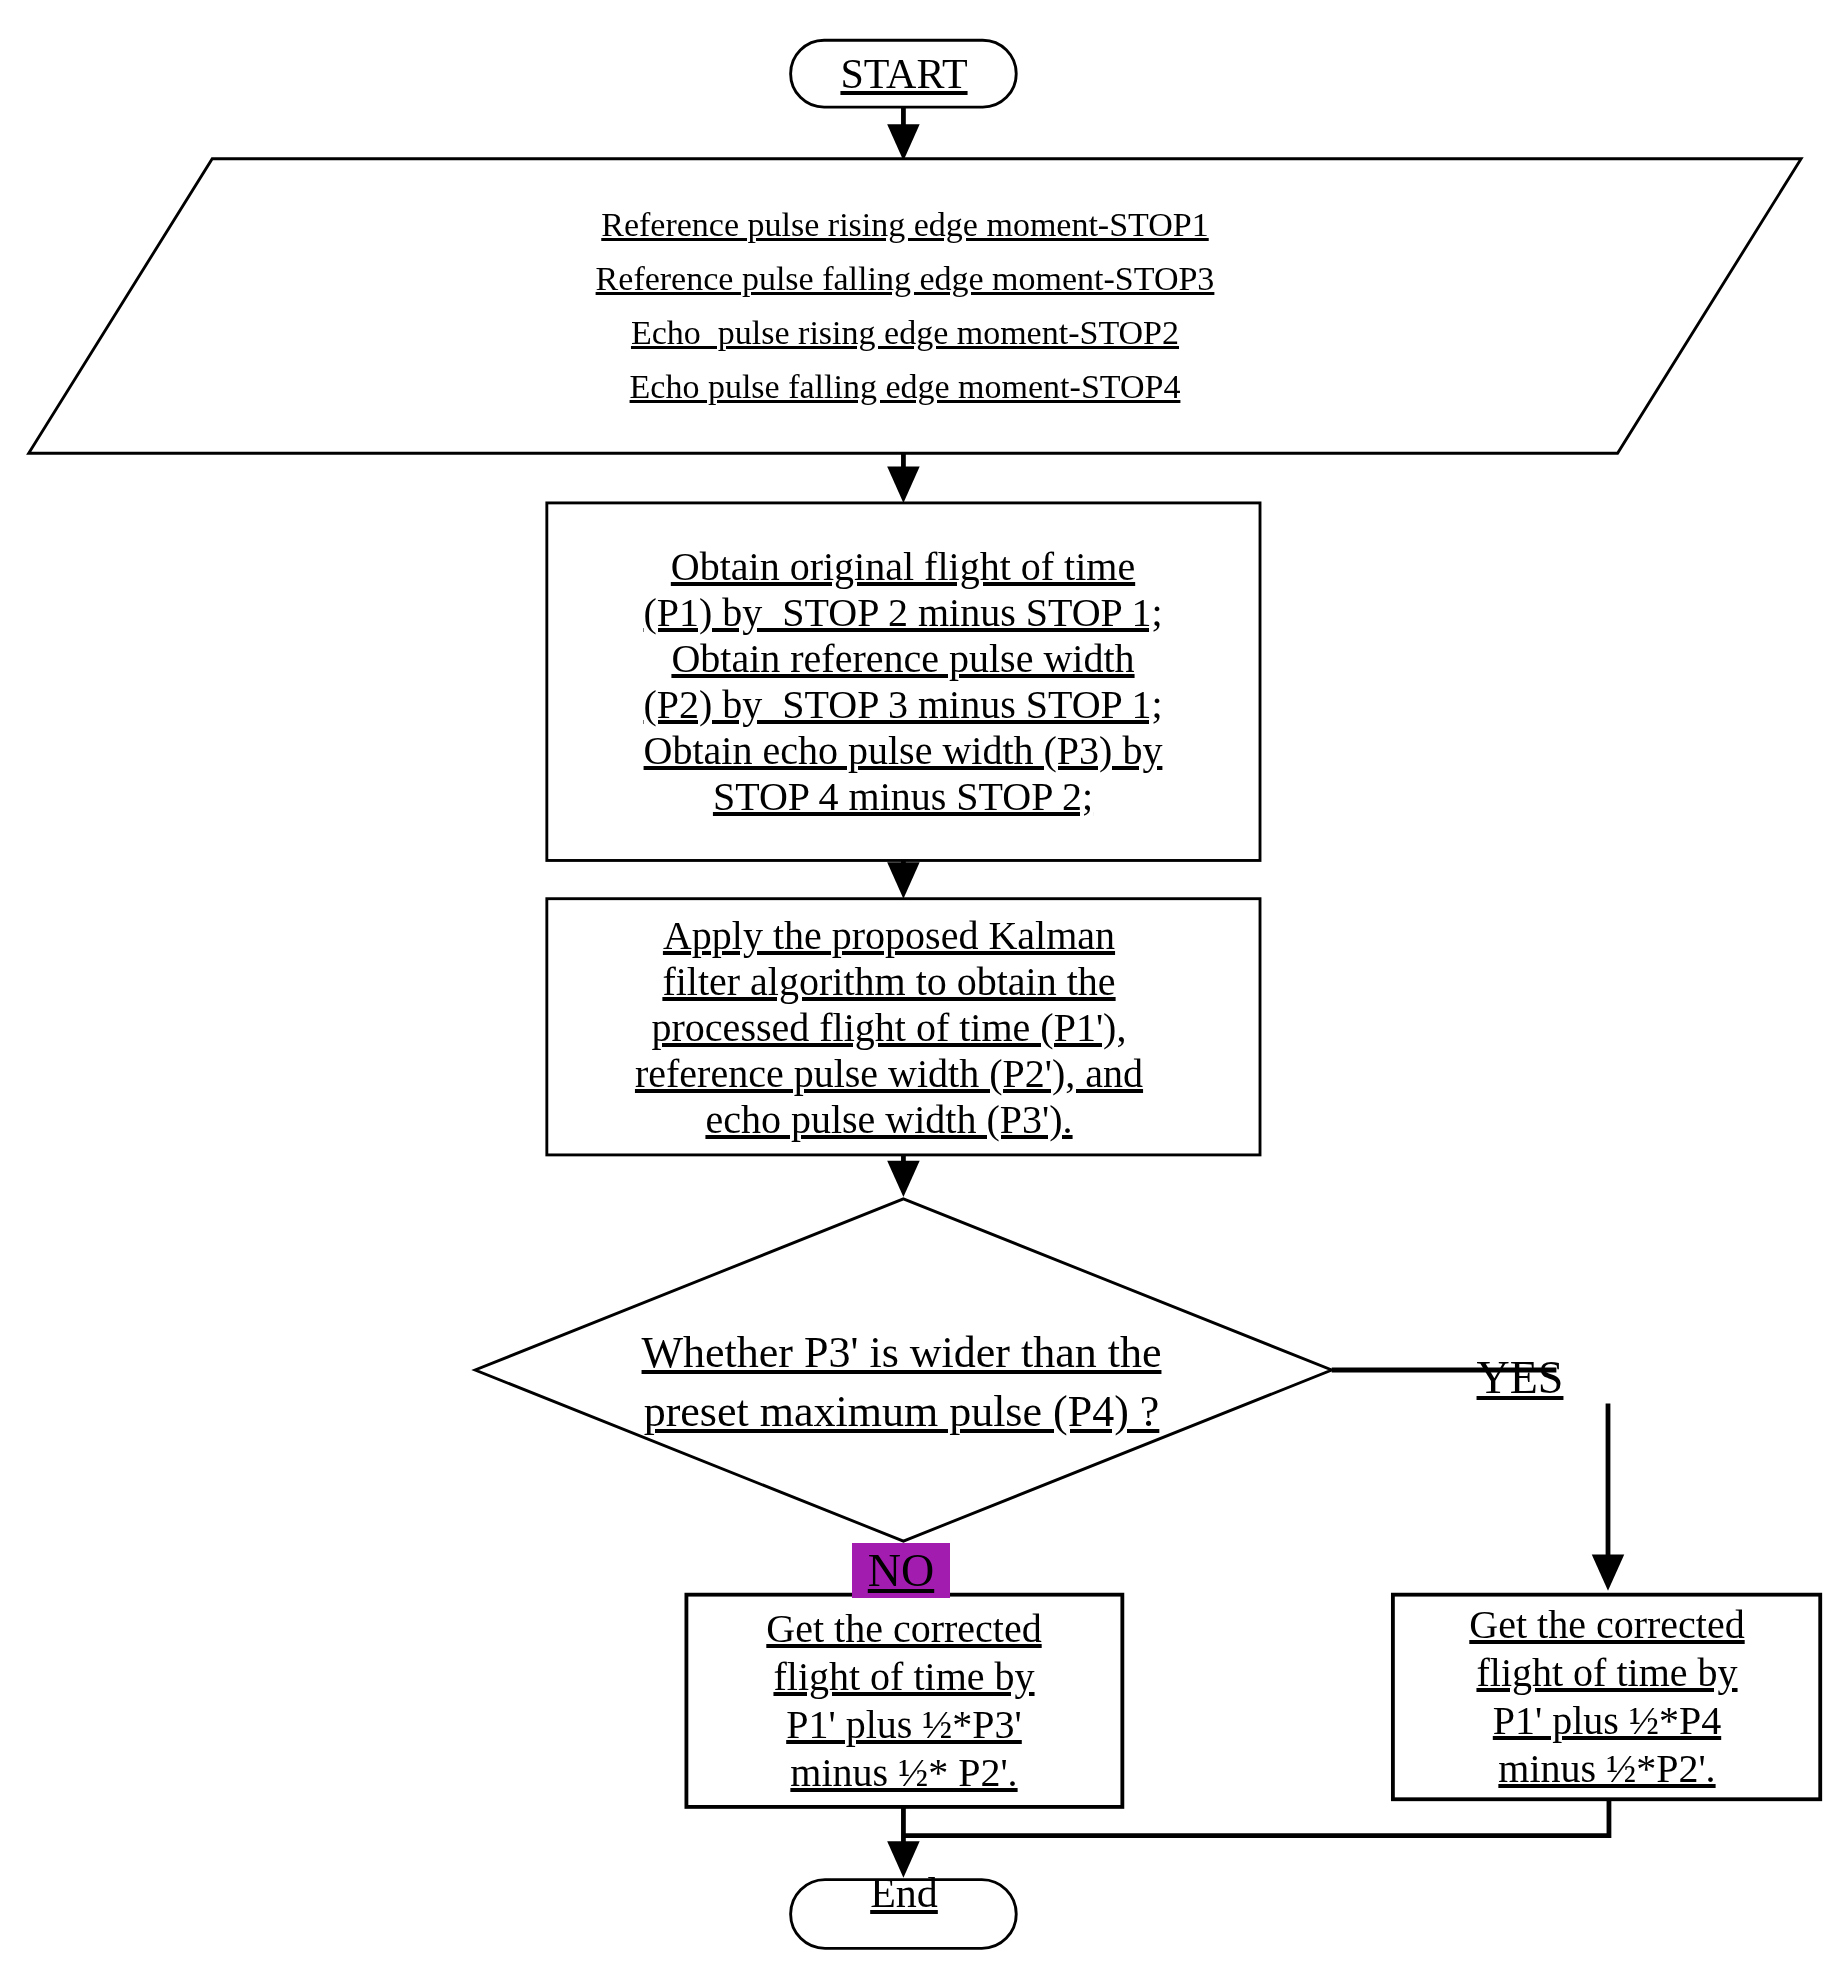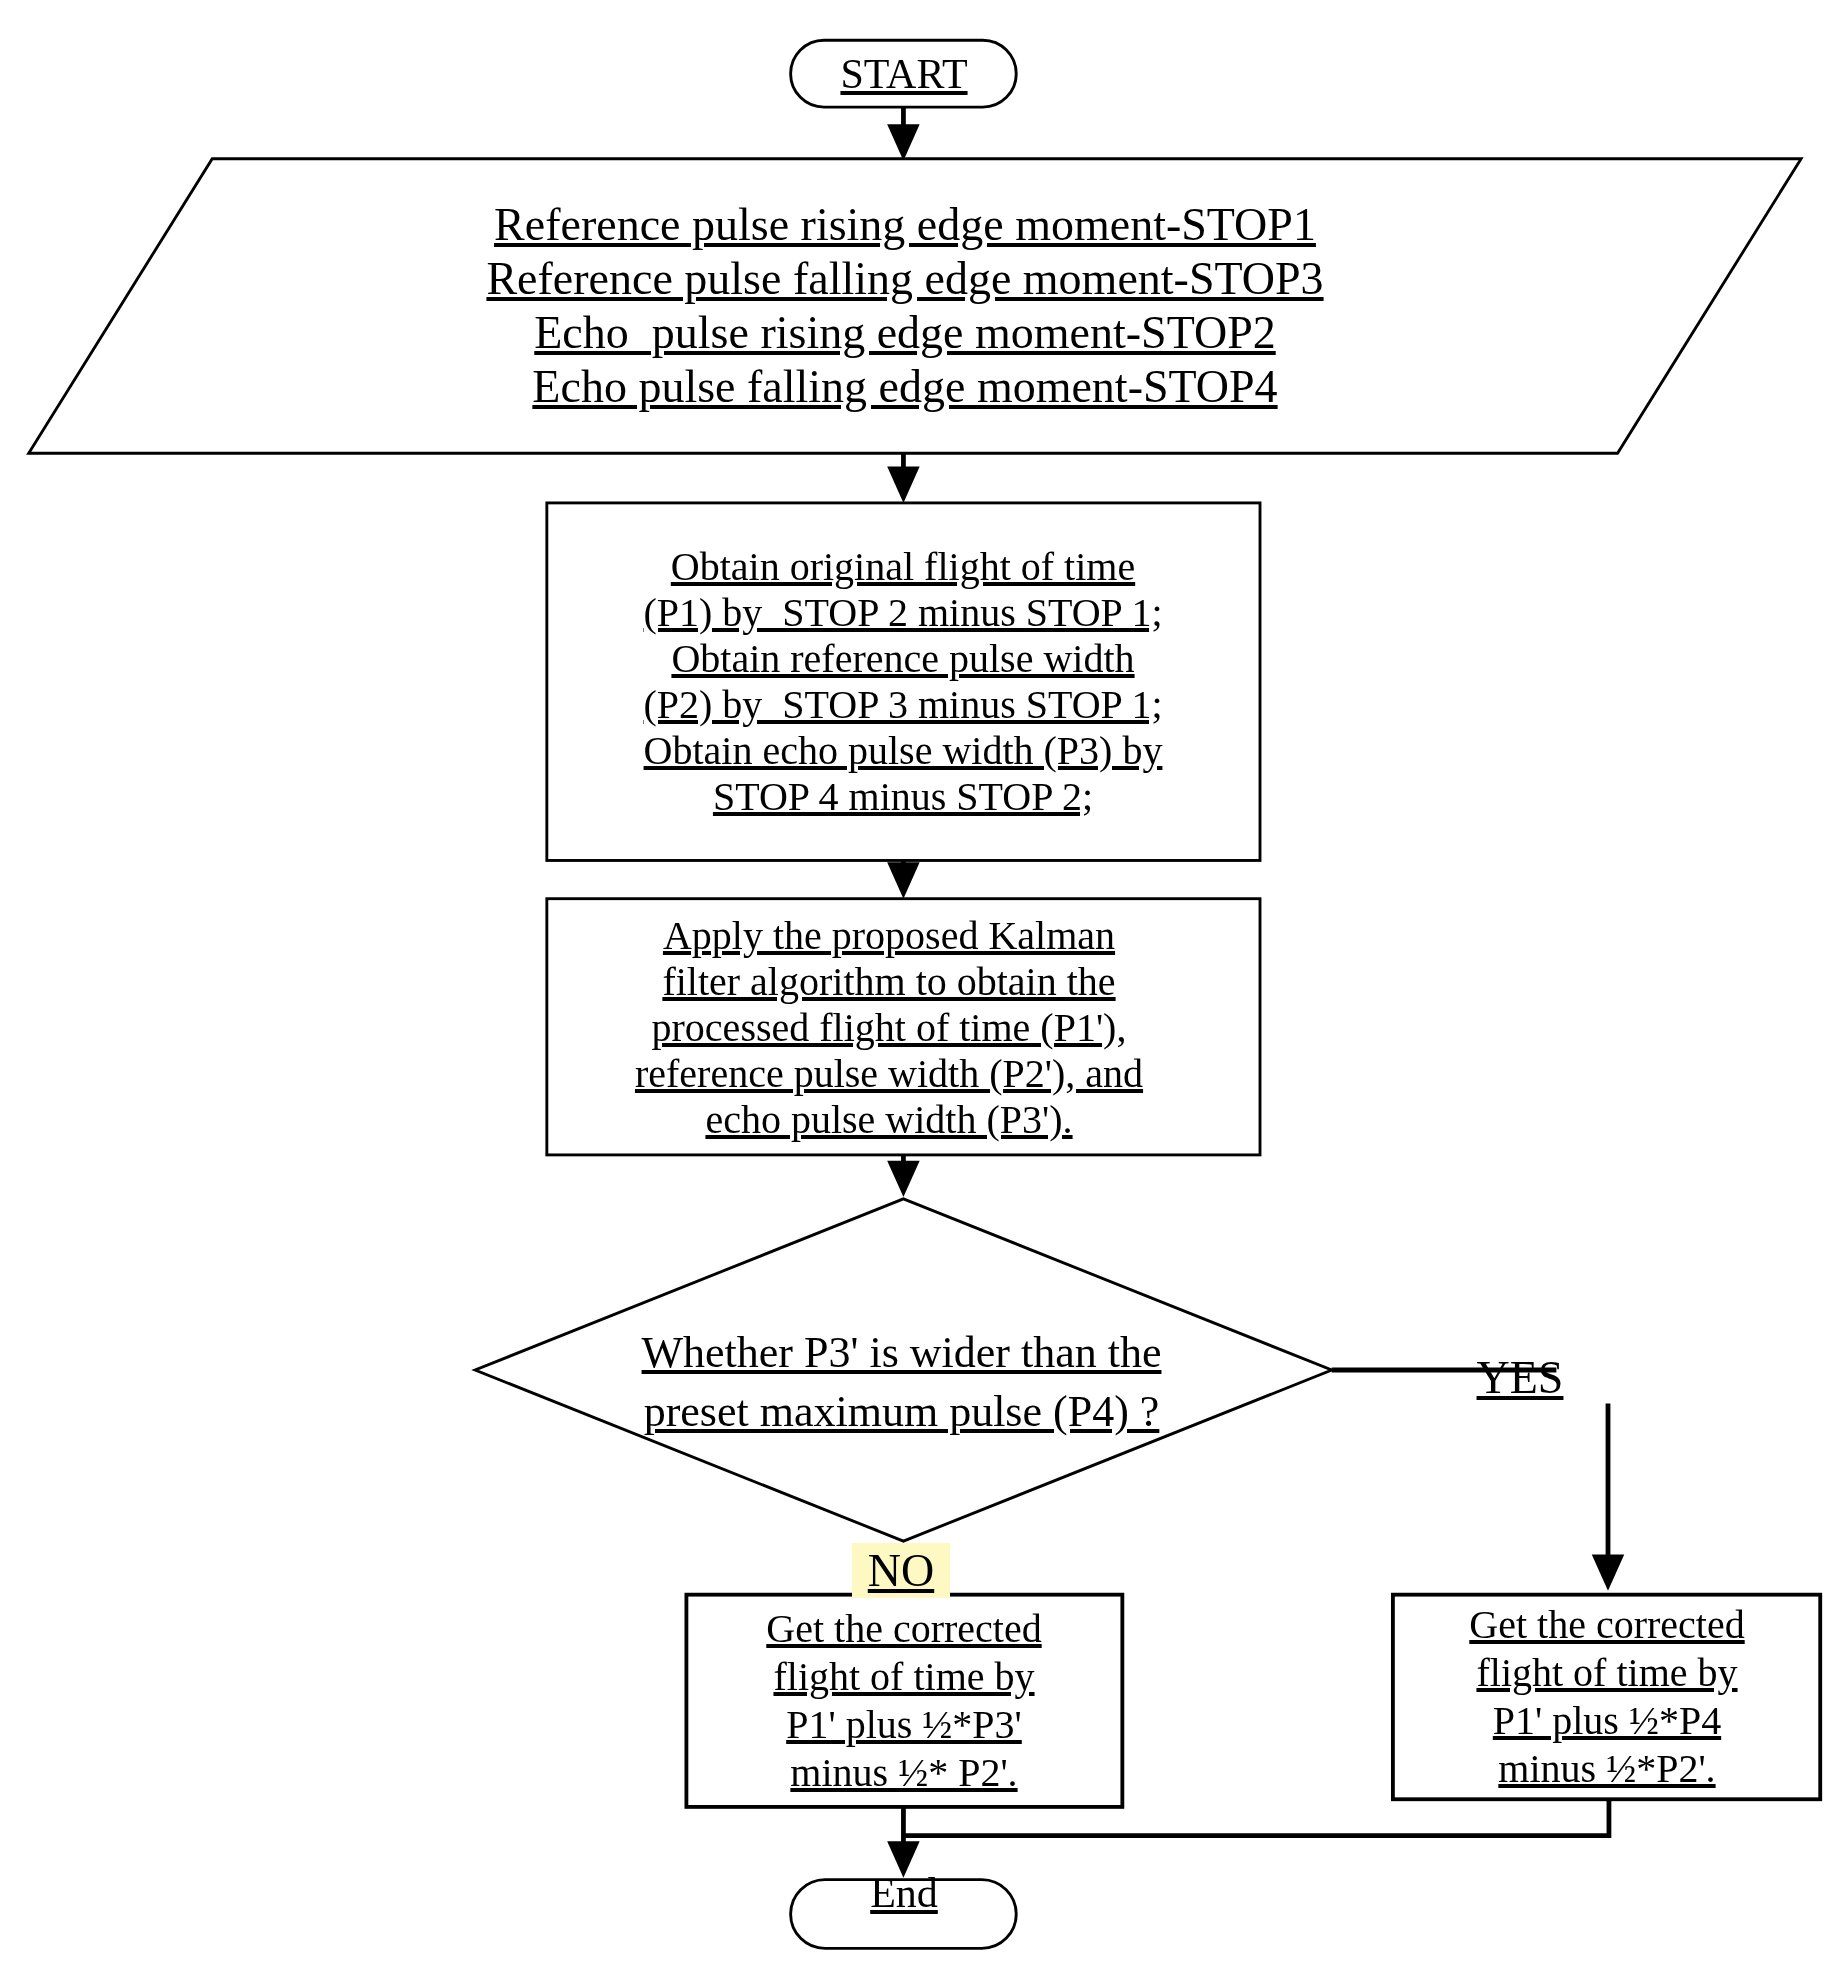--- a/index.html
+++ b/index.html
@@ -27,29 +27,29 @@
     position: absolute;
     display: flex;
     align-items: center;
     justify-content: center;
     text-align: center;
     white-space: pre-wrap;
     color: #000000;
     text-decoration: underline;
   }
   #t-start      { left: 791px;  top: 40px;   width: 226px;  height: 67px;  font-size: 42px; }
-  #t-input      { left: 150px;  top: 159px;  width: 1510px; height: 294px; font-size: 46px; line-height: 54px; }
+  #t-input      { left: 150px;  top: 159px;  width: 1510px; height: 294px; font-size: 34px; line-height: 54px; }
   #t-compute    { left: 554px;  top: 505px;  width: 698px;  height: 354px; font-size: 40px; line-height: 46px; }
   #t-kalman     { left: 540px;  top: 900px;  width: 698px;  height: 256px; font-size: 40px; line-height: 46px; }
   #t-decision   { left: 519px;  top: 1225px; width: 765px;  height: 314px; font-size: 44px; line-height: 59px; }
   #t-no-branch  { left: 690px;  top: 1596px; width: 428px;  height: 210px; font-size: 40px; line-height: 48px; }
   #t-yes-branch { left: 1397px; top: 1596px; width: 420px;  height: 201px; font-size: 40px; line-height: 48px; }
   #t-end        { left: 791px;  top: 1858px; width: 226px;  height: 69px;  font-size: 42px; }
   #t-yes        { left: 1458px; top: 1350px; width: 124px;  height: 55px;  font-size: 46px; }
-  #t-no         { left: 852px;  top: 1543px; width: 98px;  height: 55px;  font-size: 46px; background: #fef9c3; }
+  #t-no         { left: 852px;  top: 1543px; width: 98px;  height: 55px;  font-size: 46px; background: #a21caf; }
 </style>
 </head>
 <body>
 
 <div class="canvas">
 
   <svg class="layer" viewBox="0 0 1932 2071">
 
     <rect x="827" y="42" width="236" height="70" rx="35" ry="35" fill="#ffffff" stroke="#000000" stroke-width="3"></rect>
 

